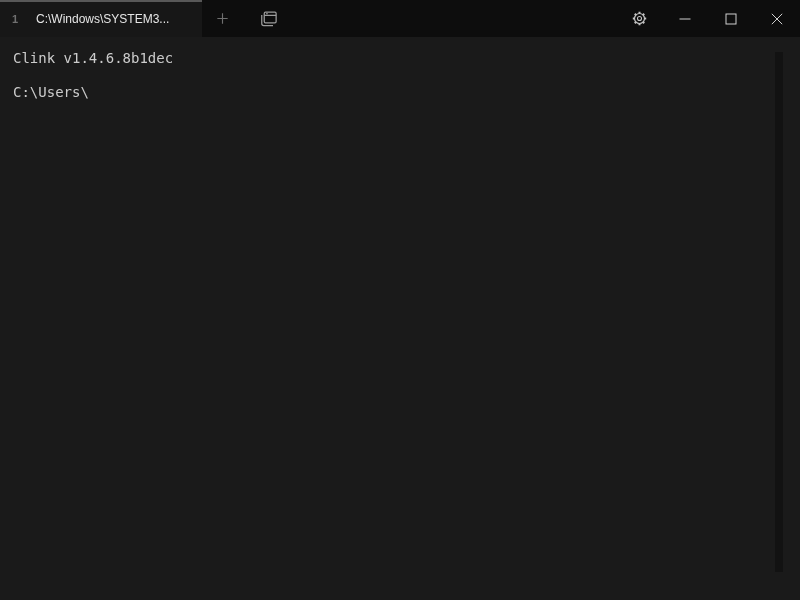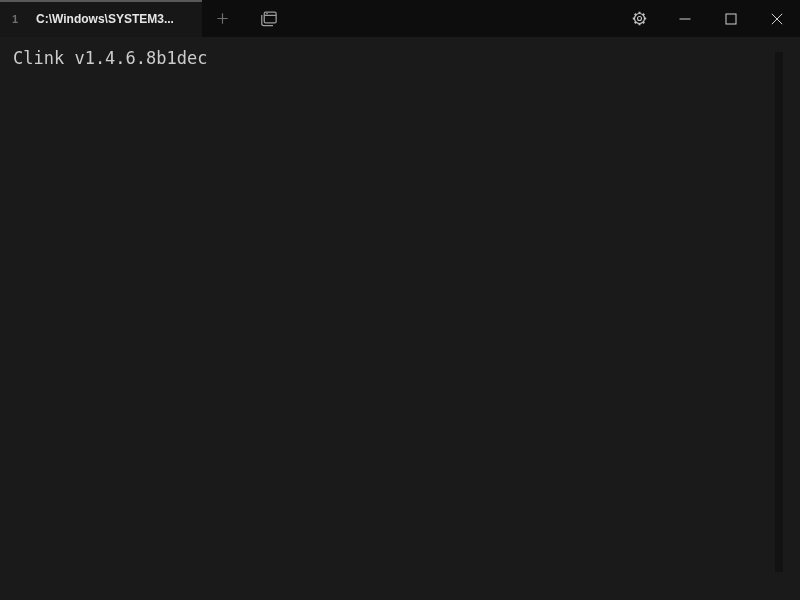--- a/index.html
+++ b/index.html
@@ -36,42 +36,42 @@
     content:"";position:absolute;top:0;left:0;right:0;height:2px;
     background:var(--active-tab-indicator,#585858);
   }
   .tab-index{
     color:#707070;font-size:11px;font-weight:bold;
     width:14px;flex:0 0 14px;text-align:left;
   }
   .tab-title{
     color:#e6e6e6;font-size:12px;
     margin-left:10px;
-    white-space:nowrap;overflow:hidden;font-weight:bold;
+    white-space:nowrap;overflow:hidden;
   }
   .iconbtn{
     border:none;background:transparent;
     display:flex;align-items:center;justify-content:center;
     cursor:default;
   }
   .newtab{width:34px;margin-left:3px;}
   .stackbtn{width:34px;margin-left:12px;}
   .right-controls{margin-left:auto;display:flex;align-items:stretch;}
   .capbtn{width:46px;}
   svg{display:block;}
   
   .terminal{
     flex:1 1 auto;position:relative;
     background:var(--terminal-bg,#1a1a1a);
     padding:13px 13px 0 13px;
     cursor:text;
   }
   .term-line{
     font-family:"DejaVu Sans Mono","Liberation Mono",monospace;
-    font-size:17px;line-height:17px;min-height:17px;
+    font-size:14px;line-height:17px;min-height:17px;
     color:var(--terminal-fg,#cccccc);
     white-space:pre;
   }
   .scrollbar{
     position:absolute;top:15px;right:17px;
     width:8px;height:520px;
     background:var(--scrollbar,#121212);
   }
 </style>
 </head>
@@ -142,16 +142,17 @@
           </svg>
         </span>
       </button>
 
     </div>
   </div>
 
   <div class="terminal">
     <div class="term-line">Clink v1.4.6.8b1dec</div>
     <div class="term-line"></div>
+    <div class="term-line">C:\Users\</div>
     <div class="scrollbar"></div>
   </div>
 
 </div>
 
 </body></html>

